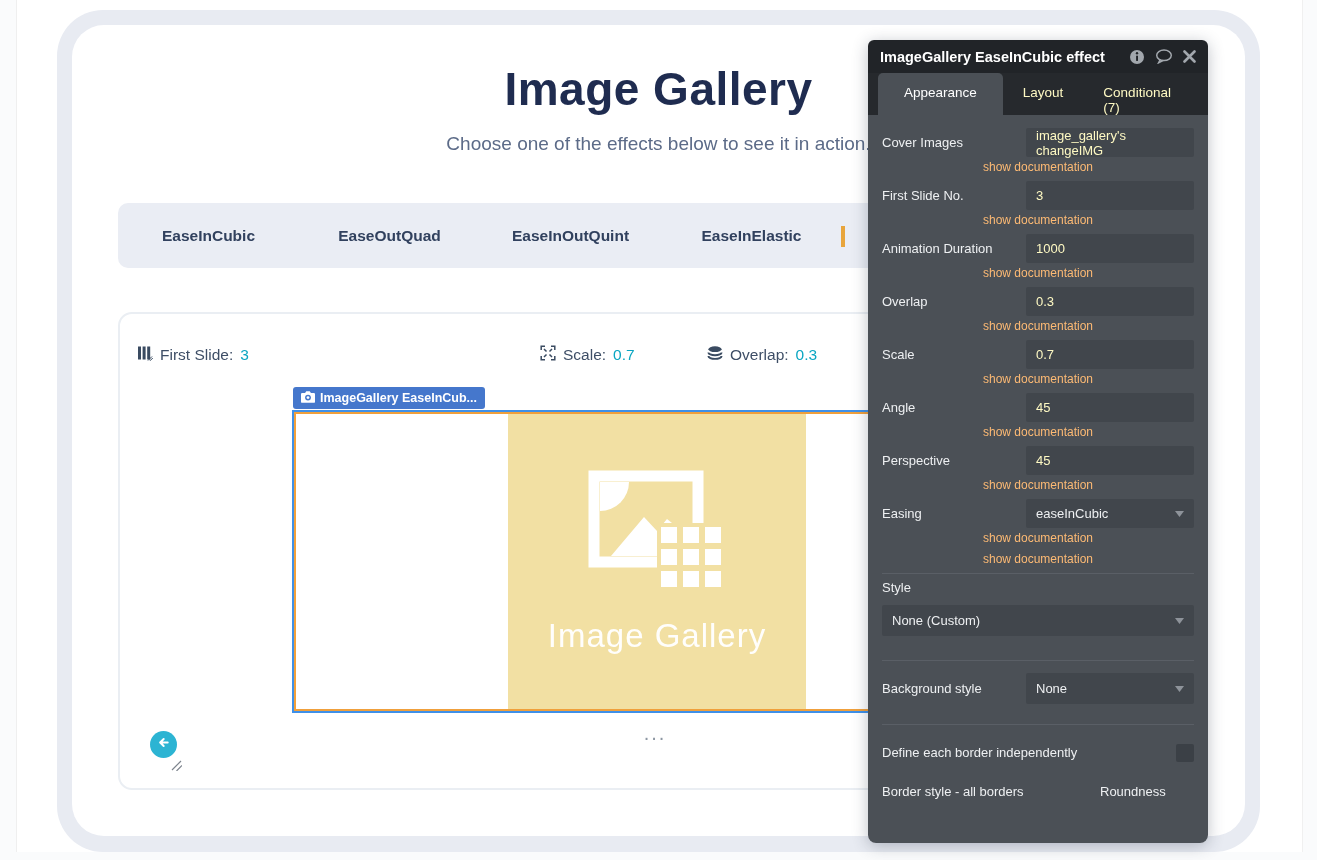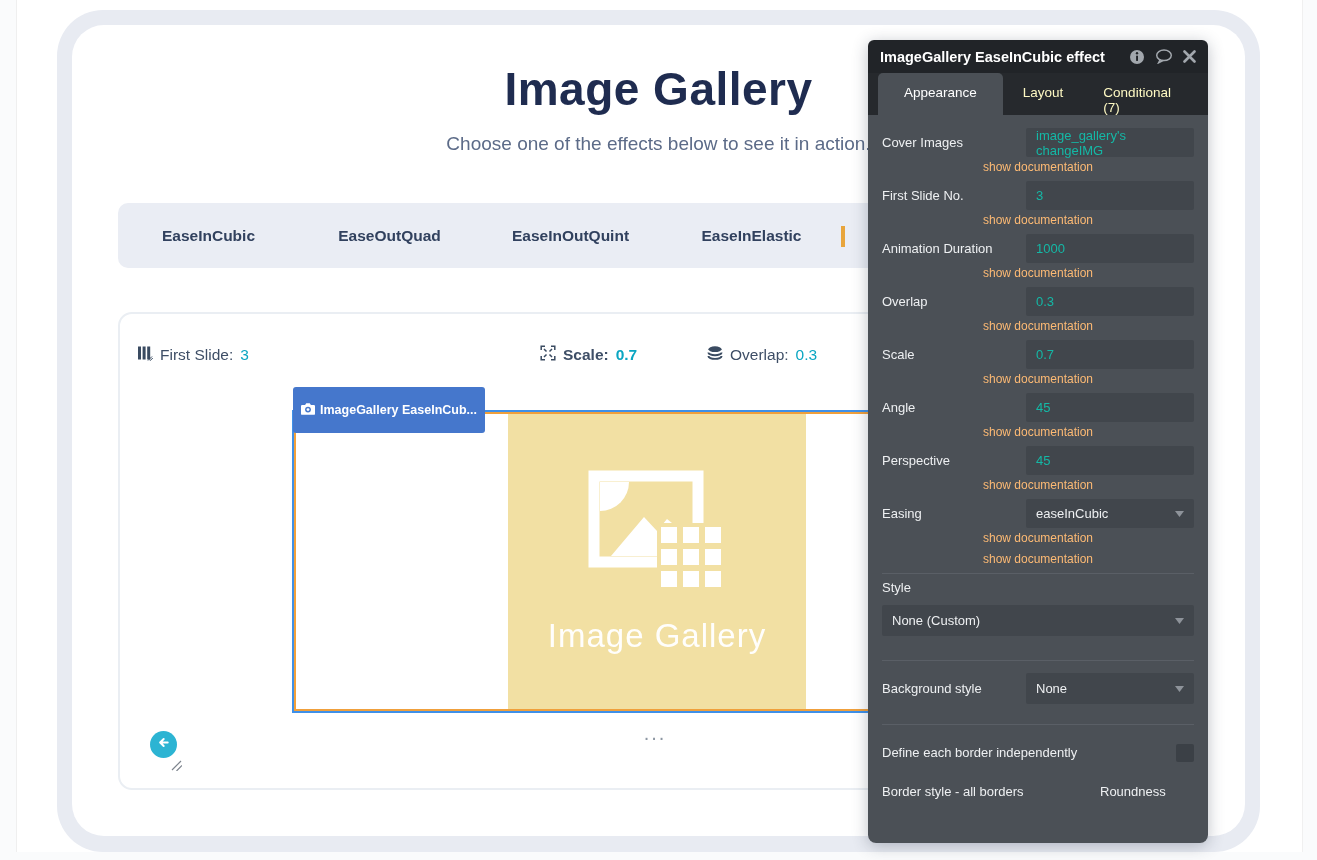--- a/index.html
+++ b/index.html
@@ -19,24 +19,24 @@
     border-radius:10px;display:flex;align-items:center;}
   .etab{width:181px;text-align:center;font-size:15.5px;font-weight:bold;color:#31415e;cursor:pointer;}
   .etab-partial{position:absolute;left:841px;top:226px;width:4px;height:21px;background:#e8a53c;}
 
   .demo-card{position:absolute;left:118px;top:312px;width:922px;height:478px;background:#fff;
     border:2px solid #eaeef3;border-radius:14px;box-sizing:border-box;}
 
   .stat{position:absolute;top:345px;display:flex;align-items:center;gap:7px;
     font-size:15.5px;color:#3e4e66;white-space:nowrap;}
   .stat .value{color:#0aa6c2;}
-  .s1{left:137px;} .s2{left:330px;margin-top:46px;} .s3{left:540px;font-weight:bold;} .s4{left:707px;}
+  .s1{left:137px;} .s2{left:330px;margin-top:46px;} .s3{left:540px;} .s4{left:707px;}
 
   .sel-badge{position:absolute;left:293px;top:387px;height:22px;display:flex;align-items:center;gap:5px;
-    background:#4577cc;border-radius:3px;padding:12px 8px;color:#fff;font-size:12.5px;font-weight:bold;z-index:6;}
+    background:#4577cc;border-radius:3px;padding:0 8px;color:#fff;font-size:12.5px;font-weight:bold;z-index:6;}
   .selection{position:absolute;left:292px;top:410px;width:718px;height:303px;
     border:2px solid #3f90e8;box-sizing:border-box;z-index:5;}
   .sel-inner{width:100%;height:100%;border:2px solid #f0a03c;background:#fff;box-sizing:border-box;position:relative;}
   .placeholder{position:absolute;left:212px;top:0;width:298px;height:100%;background:#f2e0a3;
     display:flex;flex-direction:column;align-items:center;justify-content:center;}
   .ph-text{font-size:33px;color:rgba(255,255,255,.97);letter-spacing:1px;margin-top:20px;}
 
   .ellipsis{position:absolute;left:590px;top:722px;width:130px;text-align:center;
     font-size:20px;color:#8d97a3;letter-spacing:2px;}
   .back-btn{position:absolute;left:150px;top:731px;width:27px;height:27px;border-radius:50%;
@@ -50,21 +50,21 @@
   .ph-icons{display:flex;gap:10px;align-items:center;}
   .ph-icons span{display:flex;cursor:pointer;}
   .panel-tabs{height:42px;background:#26292d;display:flex;align-items:stretch;padding-left:10px;flex:none;}
   .ptab{padding:12px 20px;font-size:13.5px;color:#fef9c3;cursor:pointer;box-sizing:border-box;}
   .ptab.active{background:#4b5056;color:#fff;border-radius:5px 5px 0 0;padding:12px 26px;}
   .panel-body{flex:1;background:#4b5056;padding:13px 14px 0;overflow:hidden;}
 
   .prow{display:flex;align-items:center;justify-content:space-between;min-height:29px;}
   .plabel{color:#eef0f2;font-size:13px;}
   .pinput{width:168px;height:29px;background:#41464c;border-radius:2px;display:flex;align-items:center;
-    padding:0 10px;box-sizing:border-box;font-size:13px;color:#14b8a6;flex:none;cursor:text;}
+    padding:0 10px;box-sizing:border-box;font-size:13px;color:#fef9c3;flex:none;cursor:text;}
   .select{justify-content:space-between;color:#eef0f2;cursor:pointer;}
   .select.full{width:100%;height:31px;margin-top:10px;}
   .pdoc{text-align:center;color:#fdba74;font-size:12px;margin:3px 0 7px;cursor:pointer;}
   .divider{border-top:1px solid #5a5f66;margin-top:2px;}
   .divider.d2{margin-top:24px;} .divider.d3{margin-top:20px;}
   .block-label{margin-top:6px;}
   .bgrow{margin-top:12px;}
   .indrow{margin-top:13px;}
   .borderrow{margin-top:17px;align-items:flex-start;}
   .borderrow .left{flex:1;} .borderrow .right{width:94px;}

